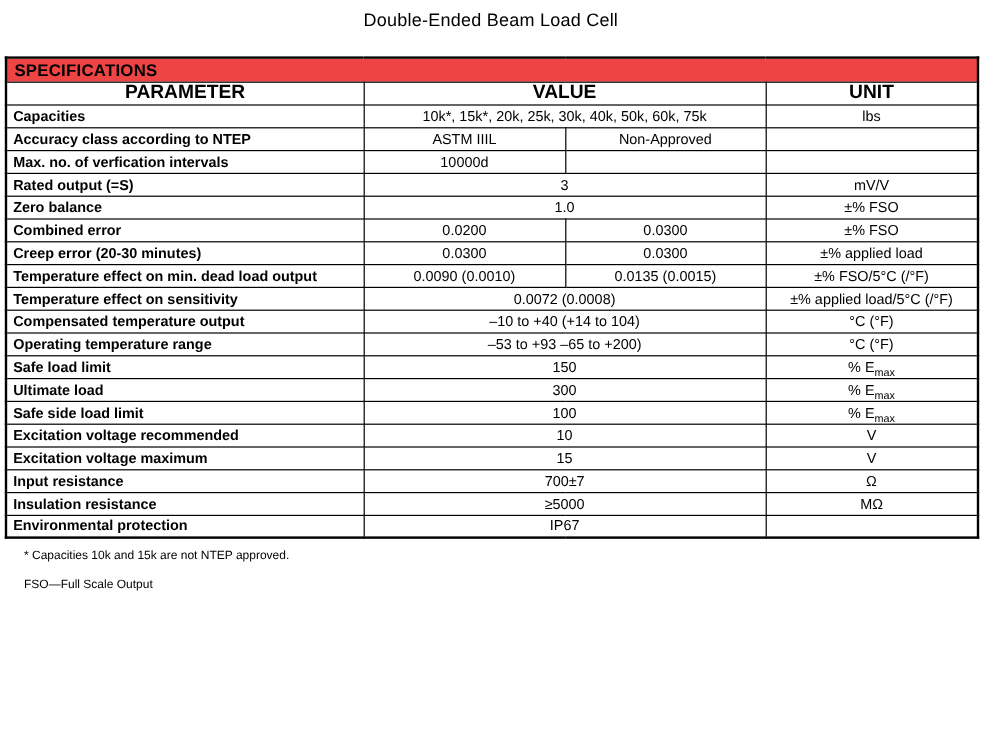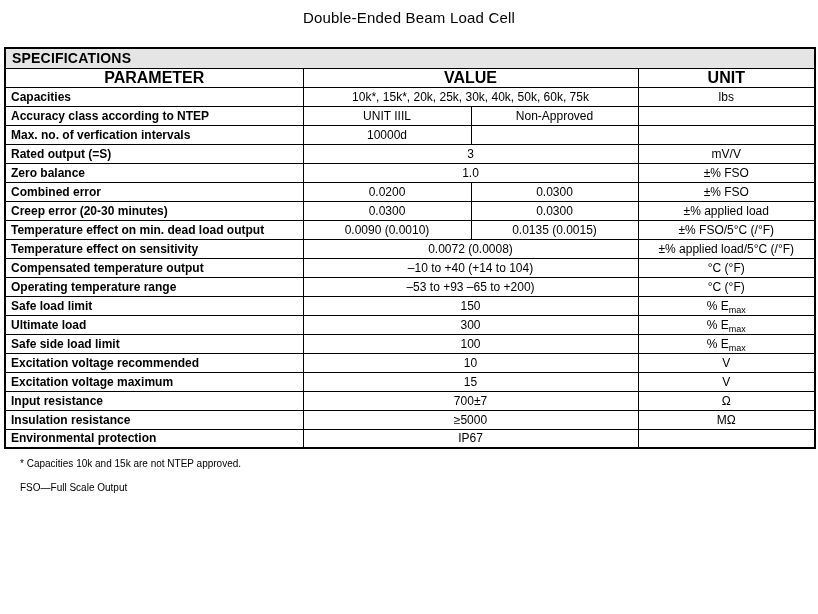--- a/index.html
+++ b/index.html
@@ -50,37 +50,37 @@
 
   <table class="spec-table">
     <colgroup>
       <col style="width:298px">
       <col style="width:168px">
       <col style="width:167px">
       <col style="width:177px">
     </colgroup>
     <thead>
       <tr>
-        <th colspan="4" class="section-header" style="background: #e5e5e5;">SPECIFICATIONS</th>
+        <th colspan="4" class="section-header" style="background: #ef4444;">SPECIFICATIONS</th>
       </tr>
       <tr>
         <th class="col-h">PARAMETER</th>
         <th class="col-h" colspan="2">VALUE</th>
         <th class="col-h">UNIT</th>
       </tr>
     </thead>
     <tbody id="spec-body">
         <tr>
           <td class="param">Capacities</td>
           <td colspan="2" class="val">10k*, 15k*, 20k, 25k, 30k, 40k, 50k, 60k, 75k</td>
           <td class="unit">lbs</td>
         </tr>
         <tr>
           <td class="param">Accuracy class according to NTEP</td>
-          <td class="val">UNIT IIIL</td>
+          <td class="val">ASTM IIIL</td>
           <td class="val">Non-Approved</td>
           <td class="unit"></td>
         </tr>
         <tr>
           <td class="param">Max. no. of verfication intervals</td>
           <td class="val">10000d</td>
           <td class="val"></td>
           <td class="unit"></td>
         </tr>
         <tr>

